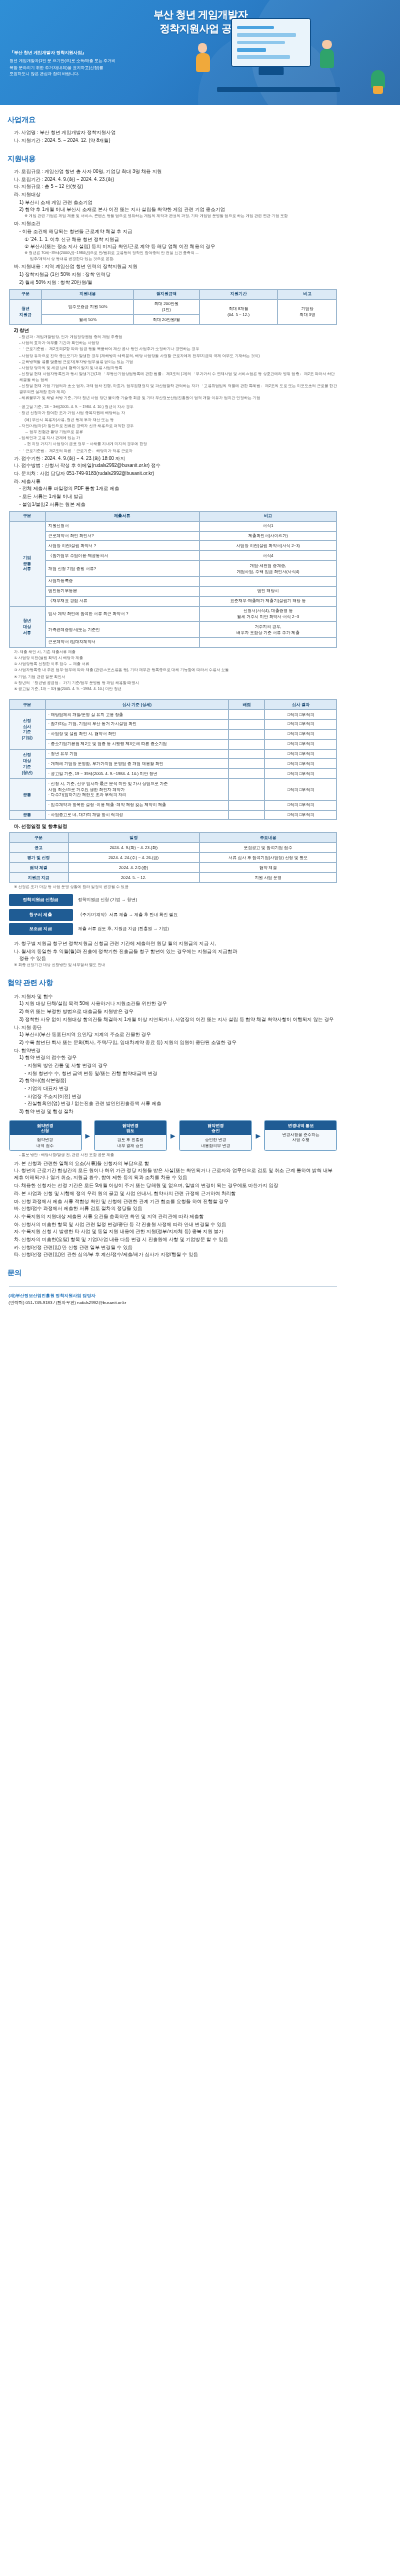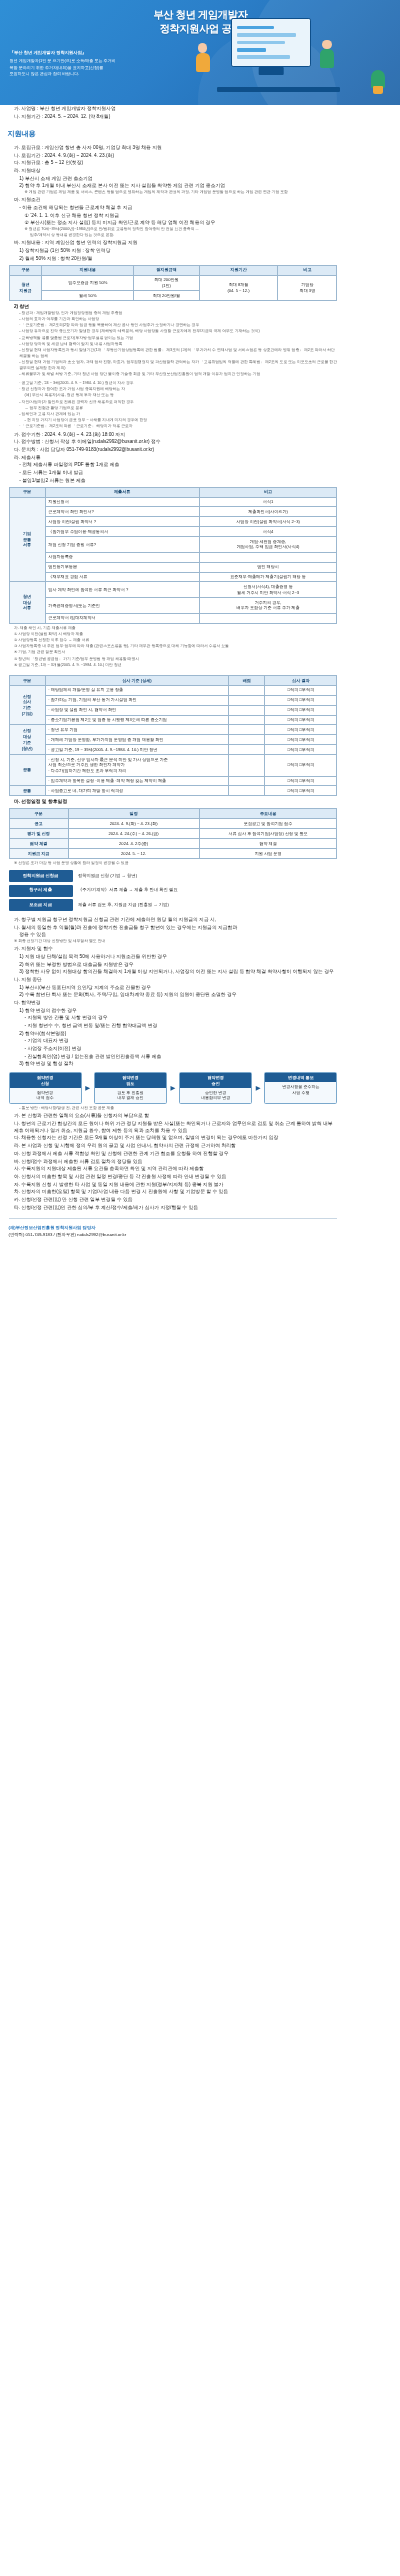--- a/index.html
+++ b/index.html
@@ -198,20 +198,21 @@
       </div>
       <div class="ill-person" style="left:135px;top:24.6px;">
         <div class="p-head" style="background:#f6c9a6;left:2.1px;top:0;"></div>
         <div class="p-body" style="background:#2fa36b;left:0;top:9.6px;"></div>
       </div>
       <div class="ill-desk"></div>
       <div class="ill-plant"></div>
     </div>
   </div>
 
+  <div class="sec-title">사업개요</div>
   <div class="body-block">
     <div class="ln ind2">가. 사업명 : 부산 청년 게임개발자 정착지원사업</div>
     <div class="ln ind2">나. 지원기간 : 2024. 5. ~ 2024. 12. (약 8개월)</div>
   </div>
 
   <div class="sec-title">지원내용</div>
   <div class="body-block">
     <div class="ln ind2">가. 모집규모 : 게임산업 창년 총 사자 00명, 기업당 최대 3명 채용 지원</div>
     <div class="ln ind2">나. 모집기간 : 2024. 4. 9.(화) ~ 2024. 4. 23.(화)</div>
     <div class="ln ind2">다. 지원규모 : 총 5 ~ 12 인(첫장)</div>
@@ -488,20 +489,21 @@
       <div class="flow-text">제출 서류 검토 후, 지원금 지급 (진흥원 → 기업)</div>
     </div>
   </div>
   <div class="body-block">
     <div class="ln ind2">가. 청구별 지원금 청구년 정착지원금 신청금 관련 기간에 제출하면 원당 월의 지원금의 지급 시,</div>
     <div class="ln ind2">나. 월세의 동일한 후 익월(월)과 진흥에 정착기한 진흥금을 청구 합년이 있는 경우에는 지원금의 지급합과</div>
     <div class="ln ind3">정용 수 있음</div>
     <div class="ln ind2 xsmall">※ 최종 선정기간 대상 신청방안 및 세부절차 별도 안내</div>
   </div>
 
+  <div class="sec-title">협약 관련 사항</div>
   <div class="body-block">
     <div class="ln ind2">가. 지원자 및 협수</div>
     <div class="ln ind3">1) 지원 대상 단체/설립 목적 50에 사용하거나 지원조건을 위반한 경우</div>
     <div class="ln ind3">2) 허위 또는 부정한 방법으로 대출금을 지원받은 경우</div>
     <div class="ln ind3">3) 정착한 사유 없이 지원대상 합의건을 체결하지 1개월 이상 지연되거나, 사업장의 이전 또는 지사 설립 등 협약 체결 확약사항이 이행되지 않는 경우</div>
     <div class="ln ind2">나. 지원 종단</div>
     <div class="ln ind3">1) 부산시(부산 동포단지역 요인/당 지계의 주소로 건물한 경우</div>
     <div class="ln ind3">2) 수록 참년단 퇴사 또는 문화(퇴사, 주택/구입, 임대차계약 종료 등) 지원의 임원이 중단된 소멸한 경우</div>
     <div class="ln ind2">다. 협약변경</div>
     <div class="ln ind3">1) 협약 변경의 접수한 경우</div>
@@ -556,19 +558,20 @@
     <div class="ln ind2">마. 신청 과정에서 제출 서류 적합성 확인 및 신청에 관련한 관계 기관 협조를 요청을 하여 진행할 경우</div>
     <div class="ln ind2">바. 신청/접수 과정에서 제출한 서류 검토 절차의 정당을 있음</div>
     <div class="ln ind2">사. 수록지원의 지원대상 제출된 서류 요건을 충족하면 확인 및 지역 관리관에 따라 제출함</div>
     <div class="ln ind2">아. 신청서의 미흡한 항목 및 사업 관련 일정 변경/중단 등 각 진흥원 사정에 따라 안내 변경될 수 있음</div>
     <div class="ln ind2">자. 수록지원 신청 시 발생한 타 사업 및 동일 지원 내용에 관한 지원(정부/지자체 등) 중복 지원 불가</div>
     <div class="ln ind2">차. 신청자의 미흡한(오탈) 항목 및 기업/사업 내용 다음 변경 시 진흥원에 사항 및 기업방문 할 수 있음</div>
     <div class="ln ind2">카. 신청/선정 관련(입) 만 신청 관련 일부 변경될 수 있음</div>
     <div class="ln ind2">타. 신청/선정 관련(입)인 관한 심의/부 후 계산/접수/제출/세가 심사가 지정/행될 수 있음</div>
   </div>
 
+  <div class="sec-title">문의</div>
   <div class="footer">
     <div class="f-org">(재)부산정보산업진흥원 정착지원사업 담당자</div>
     <div>(연락처) 051-749-9183 / (전자우편) rudals2992@busanit.or.kr</div>
   </div>
 
 </div>
 
 
 </body></html>

